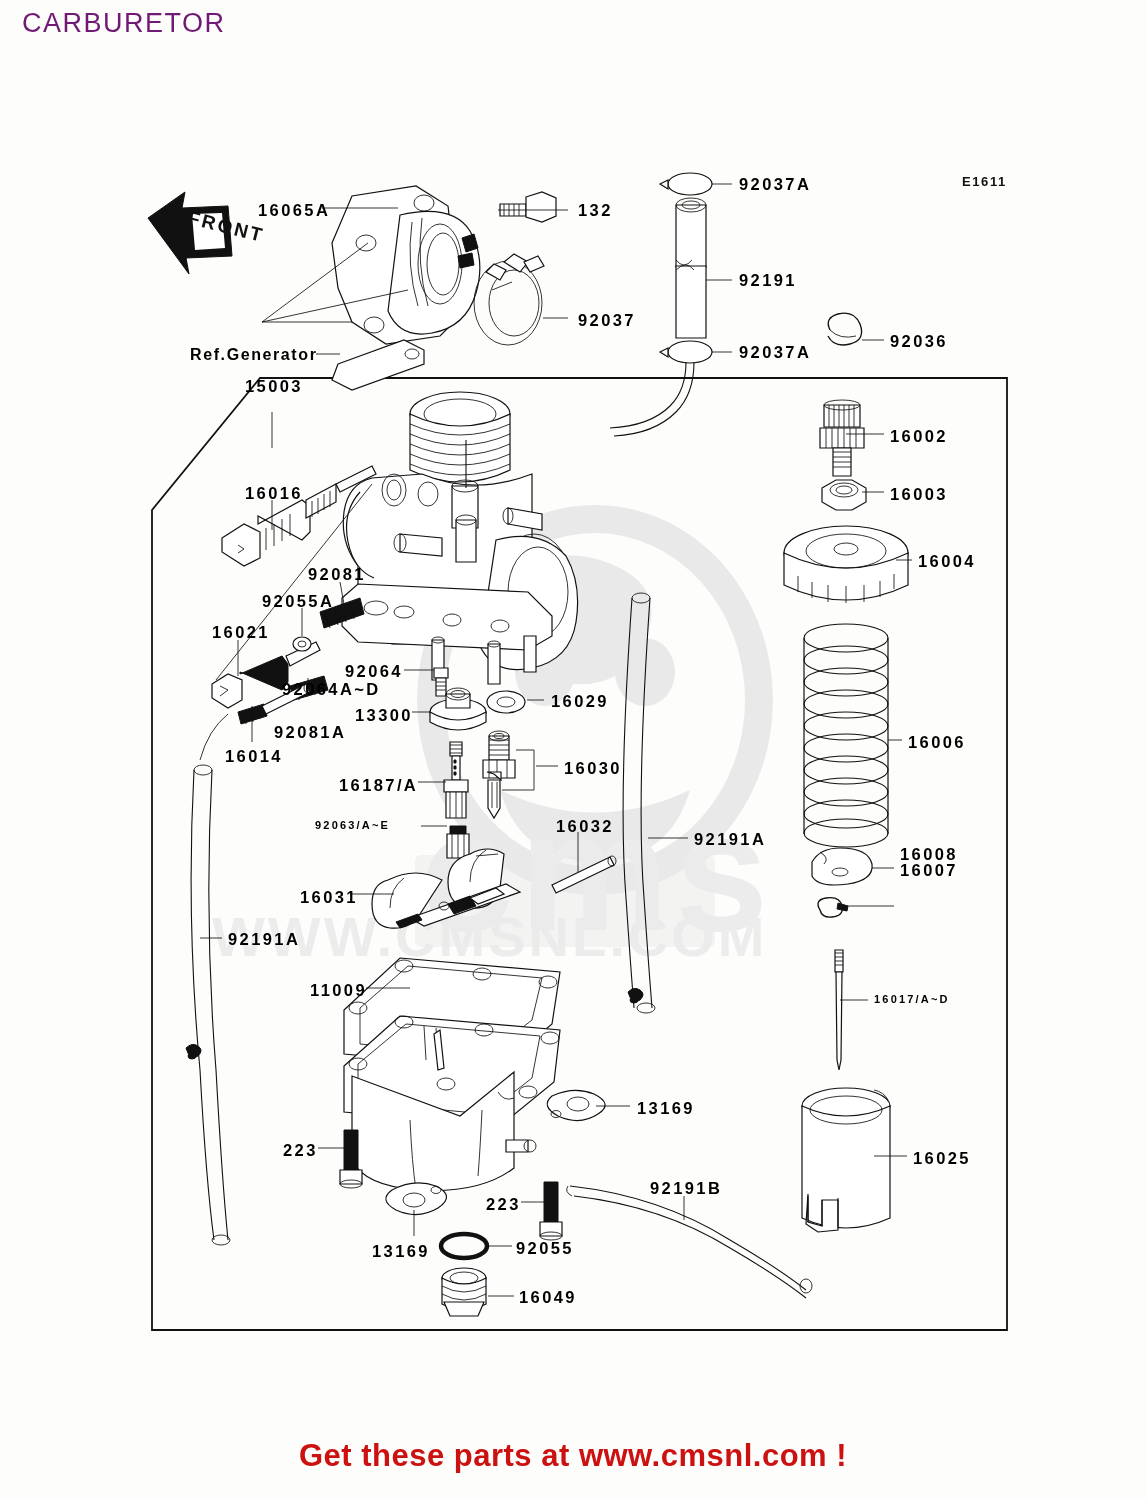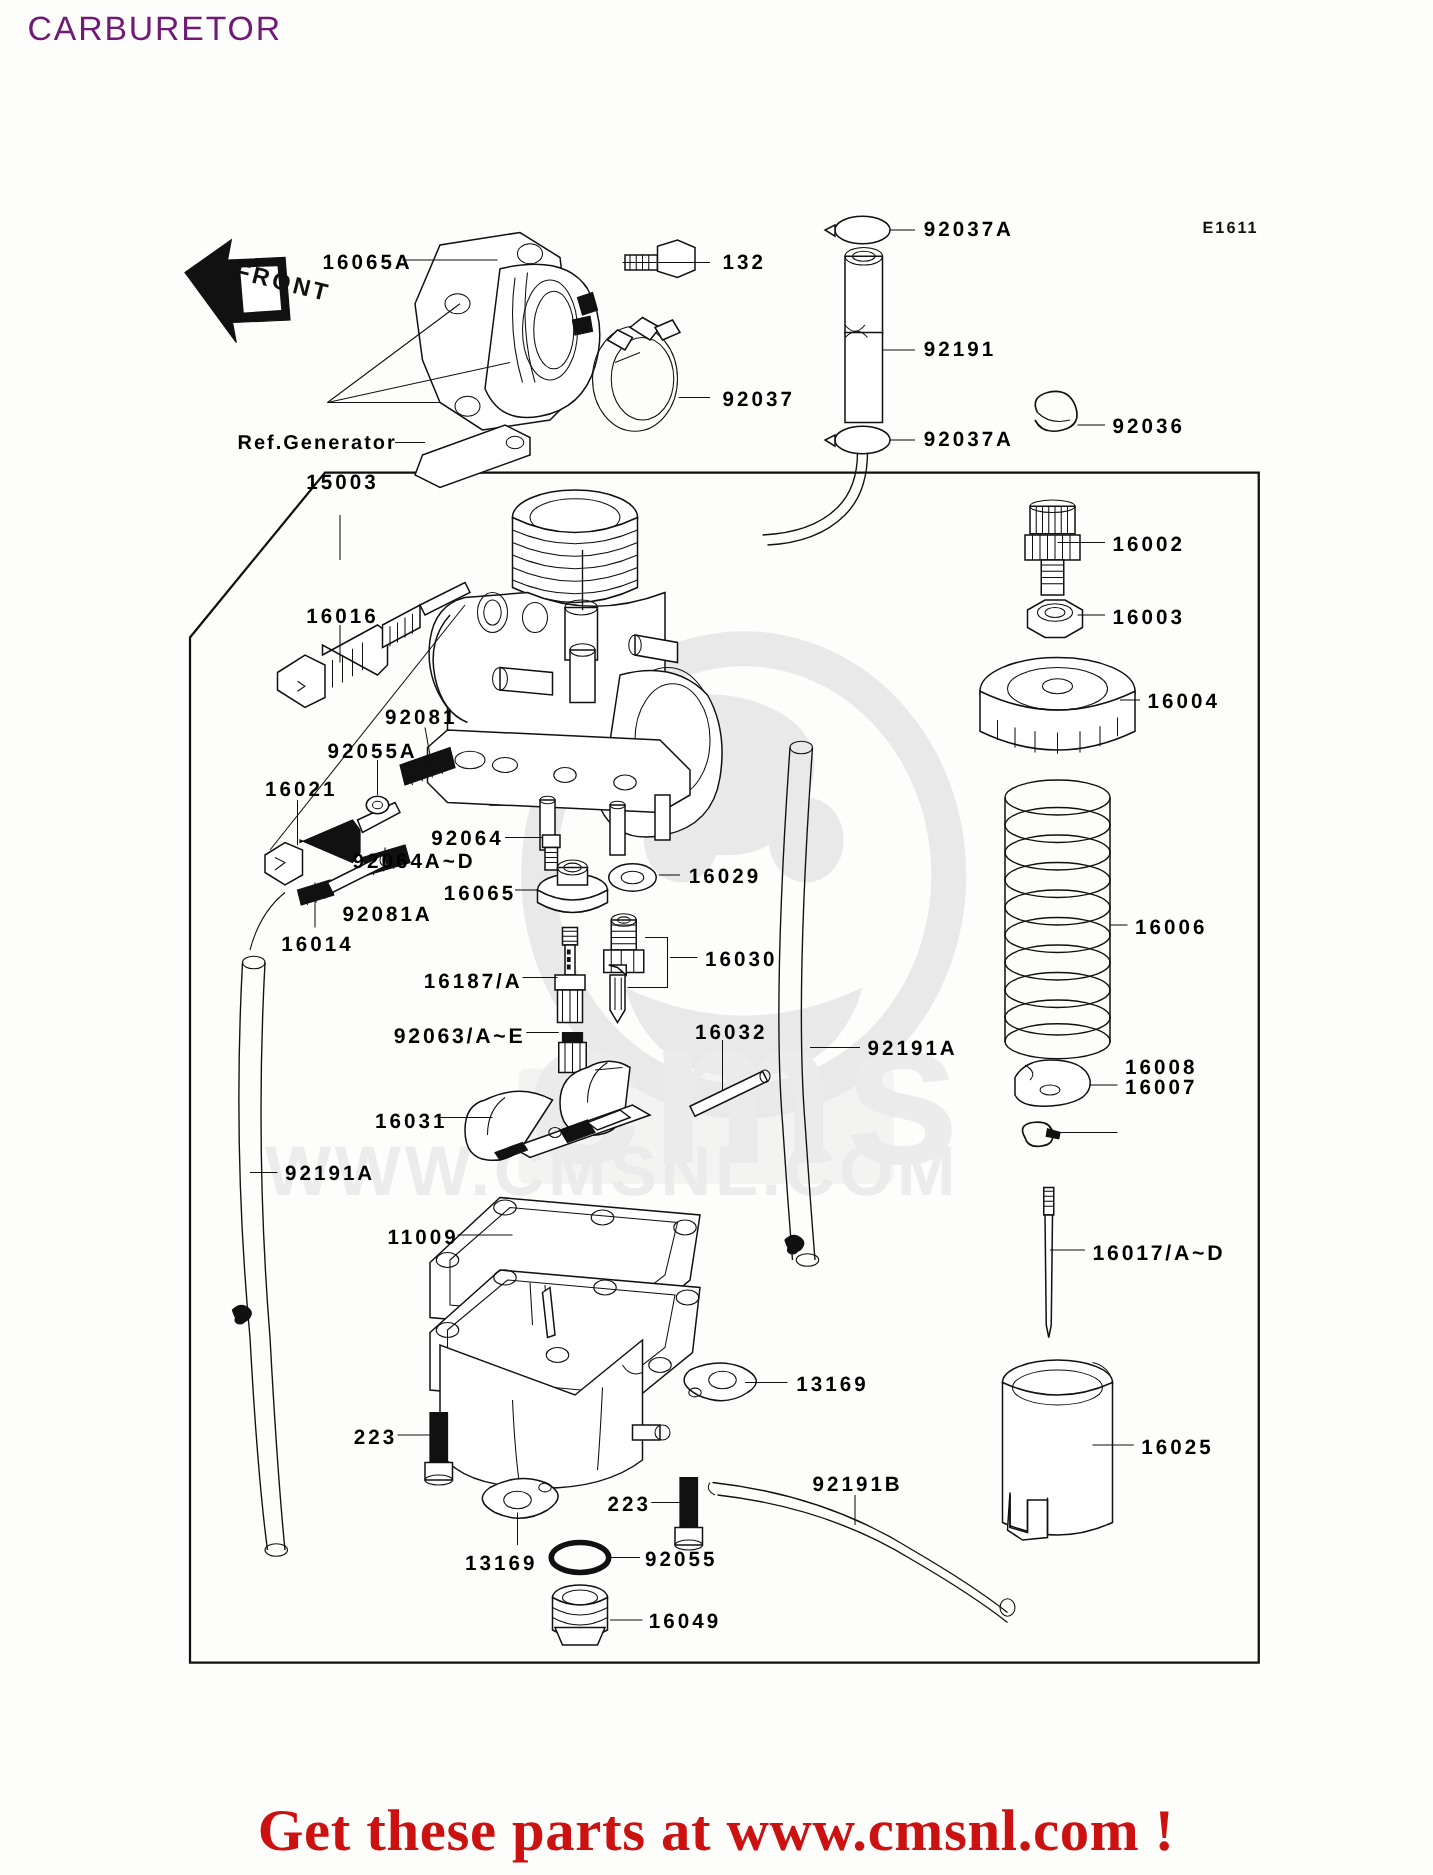--- a/index.html
+++ b/index.html
@@ -17,22 +17,22 @@
     font-family:"Liberation Sans", sans-serif;font-weight:400;
   }
   #sheet-code{
     position:absolute;left:962px;top:174px;
     font-size:13px;letter-spacing:1.6px;color:#111;font-weight:700;
     font-family:"Liberation Sans", sans-serif;
   }
   
   #footer{
     position:absolute;left:0;top:1438px;width:1146px;text-align:center;
-    color:#cc1111;font-size:47px;font-weight:700;letter-spacing:.5px;
-    font-family:Liberation Serif, serif;
+    color:#cc1111;font-size:31px;font-weight:700;letter-spacing:.5px;
+    font-family:Liberation Sans, sans-serif;
   }
 
   
   svg#art{position:absolute;left:0;top:0;width:1146px;height:1500px;}
   .ln{stroke:#111;stroke-width:1.35;fill:none;}
   .ln2{stroke:#111;stroke-width:1.1;fill:none;}
   .thin{stroke:#111;stroke-width:.85;fill:none;}
   .box{stroke:#111;stroke-width:1.8;fill:none;}
   .fillw{fill:#fff;stroke:#111;stroke-width:1.2;}
   .fillk{fill:#111;stroke:#111;stroke-width:1;}
@@ -40,21 +40,21 @@
   .wmt{fill:#ececec;font-family:"Liberation Sans",sans-serif;font-weight:700;}
 
   
   .lbl{
     position:absolute;
     font-family:"Liberation Sans", sans-serif;
     font-size:16.5px;font-weight:700;color:#000000;
     letter-spacing:2.4px;white-space:nowrap;
     line-height:1;
   }
-  .lbl.sm{font-size:17px;letter-spacing:2.2px;}
+  .lbl.sm{font-size:11px;letter-spacing:2.2px;}
   .lbl.ref{letter-spacing:1.6px;font-size:16px;}
 
   
   #frontbadge{position:absolute;left:143px;top:190px;width:85px;height:70px;}
 </style>
 </head>
 <body>
 
 <div id="page">
 
@@ -649,21 +649,21 @@
       <div class="lbl" style="left: 890px; top: 333px;">92036</div>
       <div class="lbl" style="left: 245px; top: 378px;">15003</div>
       <div class="lbl" style="left: 245px; top: 485px;">16016</div>
       <div class="lbl" style="left: 308px; top: 566px;">92081</div>
       <div class="lbl" style="left: 262px; top: 593px;">92055A</div>
       <div class="lbl" style="left: 212px; top: 624px;">16021</div>
       <div class="lbl" style="left: 345px; top: 663px;">92064</div>
       <div class="lbl" style="left: 282px; top: 681px;">92064A~D</div>
       <div class="lbl" style="left: 262px; top: 724px; margin-left: 12px;">92081A</div>
       <div class="lbl" style="left: 225px; top: 748px;">16014</div>
-      <div class="lbl" style="left: 355px; top: 707px;">16065</div>
+      <div class="lbl" style="left: 355px; top: 707px;">13300</div>
       <div class="lbl" style="left: 551px; top: 693px;">16029</div>
       <div class="lbl" style="left: 339px; top: 777px;">16187/A</div>
       <div class="lbl" style="left: 564px; top: 760px;">16030</div>
       <div class="lbl sm" style="left: 315px; top: 820px;">92063/A~E</div>
       <div class="lbl" style="left: 556px; top: 818px;">16032</div>
       <div class="lbl" style="left: 694px; top: 831px;">92191A</div>
       <div class="lbl" style="left: 300px; top: 889px;">16031</div>
       <div class="lbl" style="left: 228px; top: 931px;">92191A</div>
       <div class="lbl" style="left: 310px; top: 982px;">11009</div>
       <div class="lbl" style="left: 637px; top: 1100px;">13169</div>

